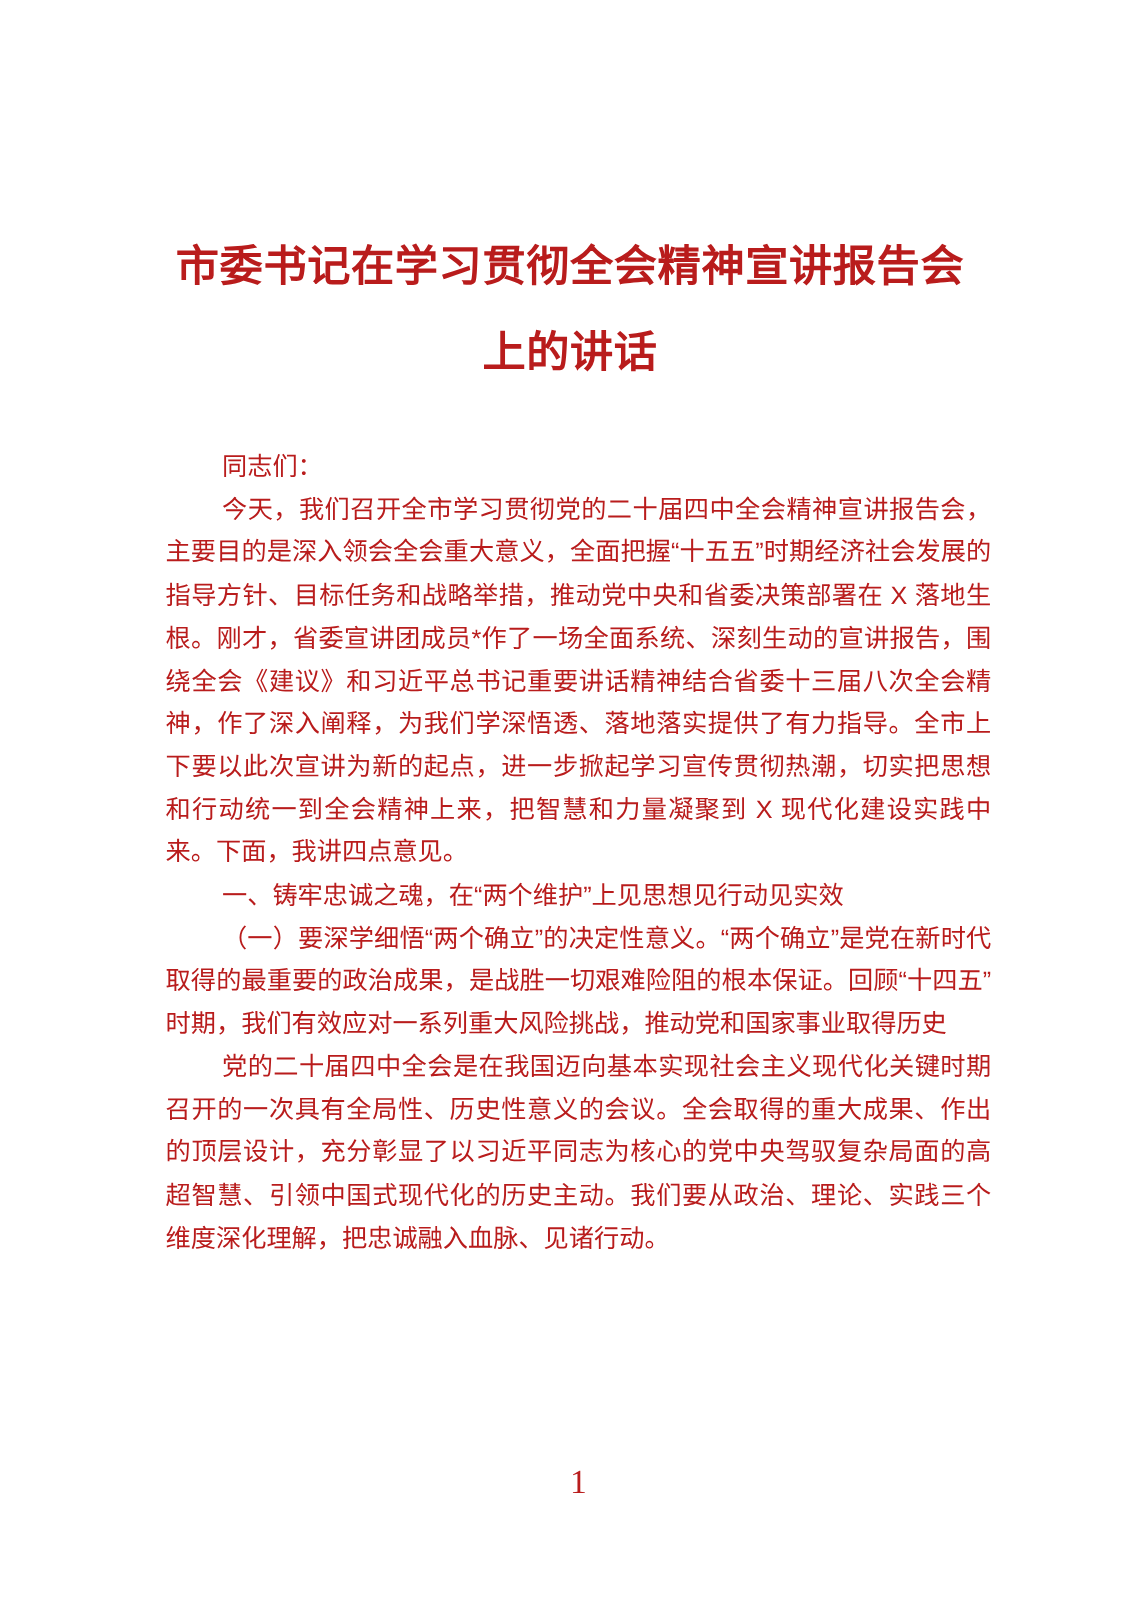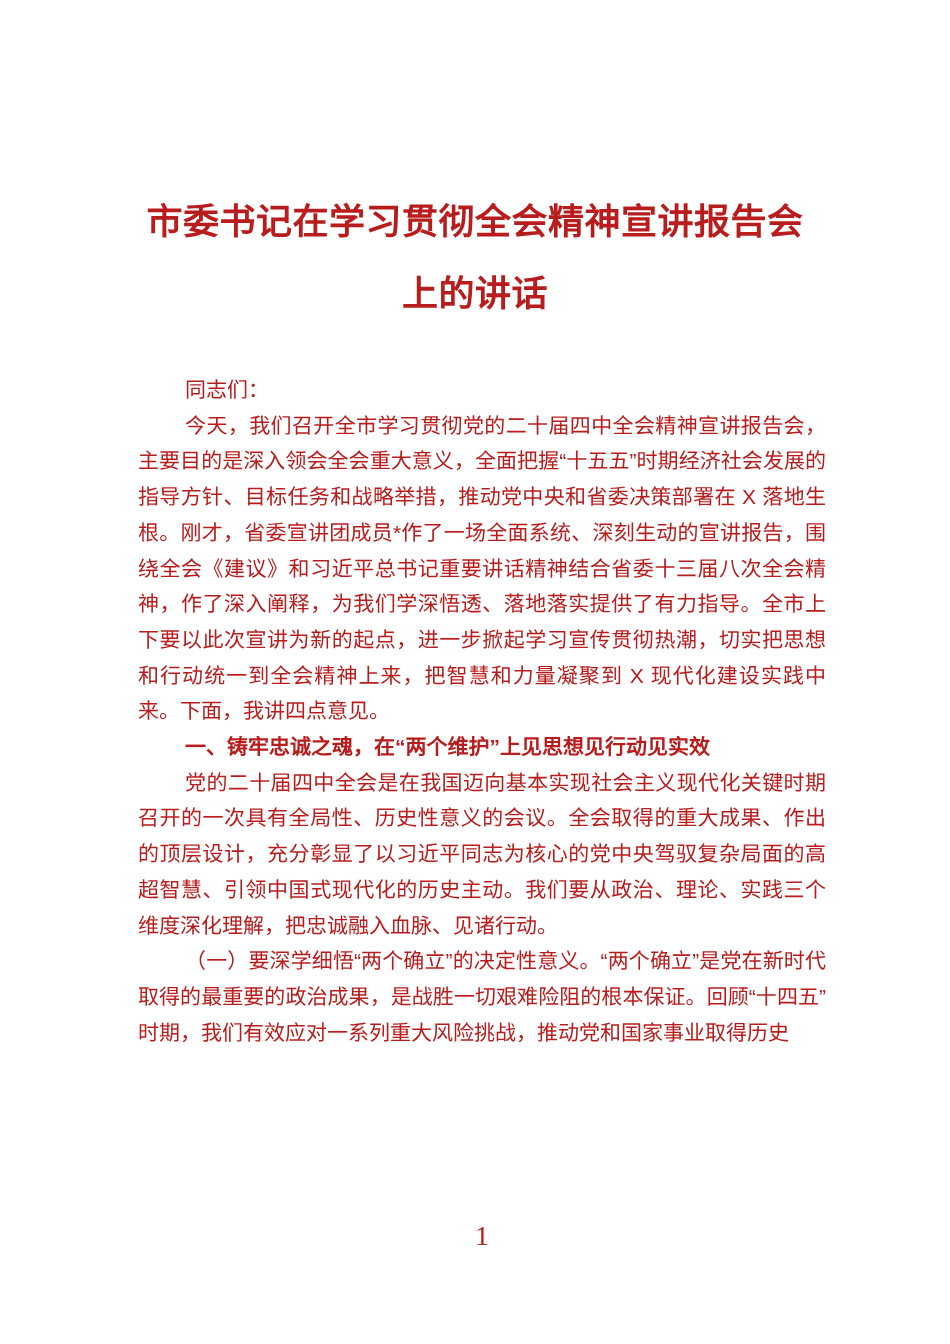--- a/index.html
+++ b/index.html
@@ -34,21 +34,21 @@
     text-align: justify;
   }
   .salutation {
     text-indent: 0;
   }
   .para {
     text-indent: 47px;
     margin: 0;
   }
   .para-heading {
-    font-weight: bold;
+    font-weight: normal;
   }
   .page-num {
     position: absolute;
     top: 1184px;
     left: 138px;
     width: 688px;
     text-align: center;
     font-family: "Liberation Serif", "DejaVu Serif", serif;
     font-size: 28px;
     line-height: 32px;
@@ -62,21 +62,21 @@
   <h1 class="doc-title">市委书记在学习贯彻全会精神宣讲报告会上的讲话</h1>
 
   <div class="doc-body">
 
     <p class="para salutation">同志们：</p>
 
     <p class="para">今天，我们召开全市学习贯彻党的二十届四中全会精神宣讲报告会，主要目的是深入领会全会重大意义，全面把握“十五五”时期经济社会发展的指导方针、目标任务和战略举措，推动党中央和省委决策部署在 X 落地生根。刚才，省委宣讲团成员*作了一场全面系统、深刻生动的宣讲报告，围绕全会《建议》和习近平总书记重要讲话精神结合省委十三届八次全会精神，作了深入阐释，为我们学深悟透、落地落实提供了有力指导。全市上下要以此次宣讲为新的起点，进一步掀起学习宣传贯彻热潮，切实把思想和行动统一到全会精神上来，把智慧和力量凝聚到 X 现代化建设实践中来。下面，我讲四点意见。</p>
 
     <p class="para para-heading">一、铸牢忠诚之魂，在“两个维护”上见思想见行动见实效</p>
 
+    <p class="para">（一）要深学细悟“两个确立”的决定性意义。“两个确立”是党在新时代取得的最重要的政治成果，是战胜一切艰难险阻的根本保证。回顾“十四五”时期，我们有效应对一系列重大风险挑战，推动党和国家事业取得历史</p>
+
     <p class="para">党的二十届四中全会是在我国迈向基本实现社会主义现代化关键时期召开的一次具有全局性、历史性意义的会议。全会取得的重大成果、作出的顶层设计，充分彰显了以习近平同志为核心的党中央驾驭复杂局面的高超智慧、引领中国式现代化的历史主动。我们要从政治、理论、实践三个维度深化理解，把忠诚融入血脉、见诸行动。</p>
-
-    <p class="para">（一）要深学细悟“两个确立”的决定性意义。“两个确立”是党在新时代取得的最重要的政治成果，是战胜一切艰难险阻的根本保证。回顾“十四五”时期，我们有效应对一系列重大风险挑战，推动党和国家事业取得历史</p>
 
   </div>
 
   <div class="page-num">1</div>
 
 </div>
 
 </body></html>

